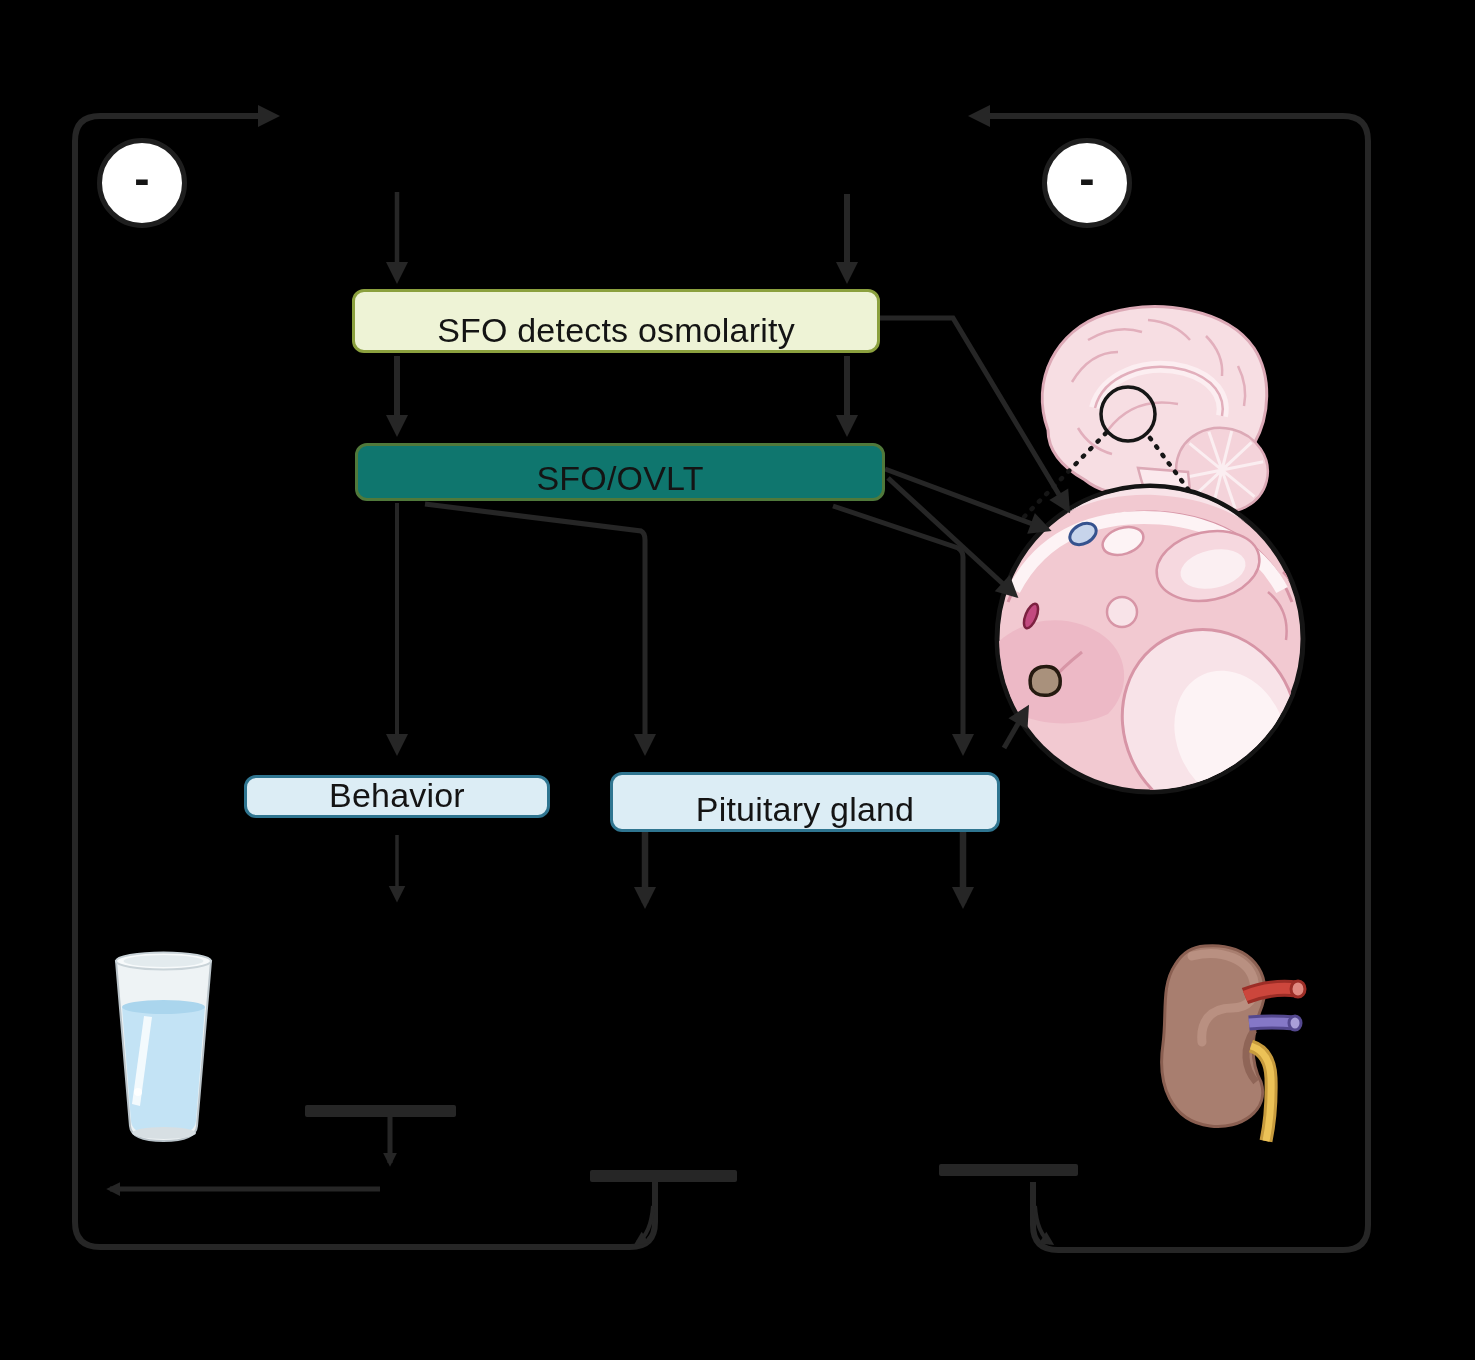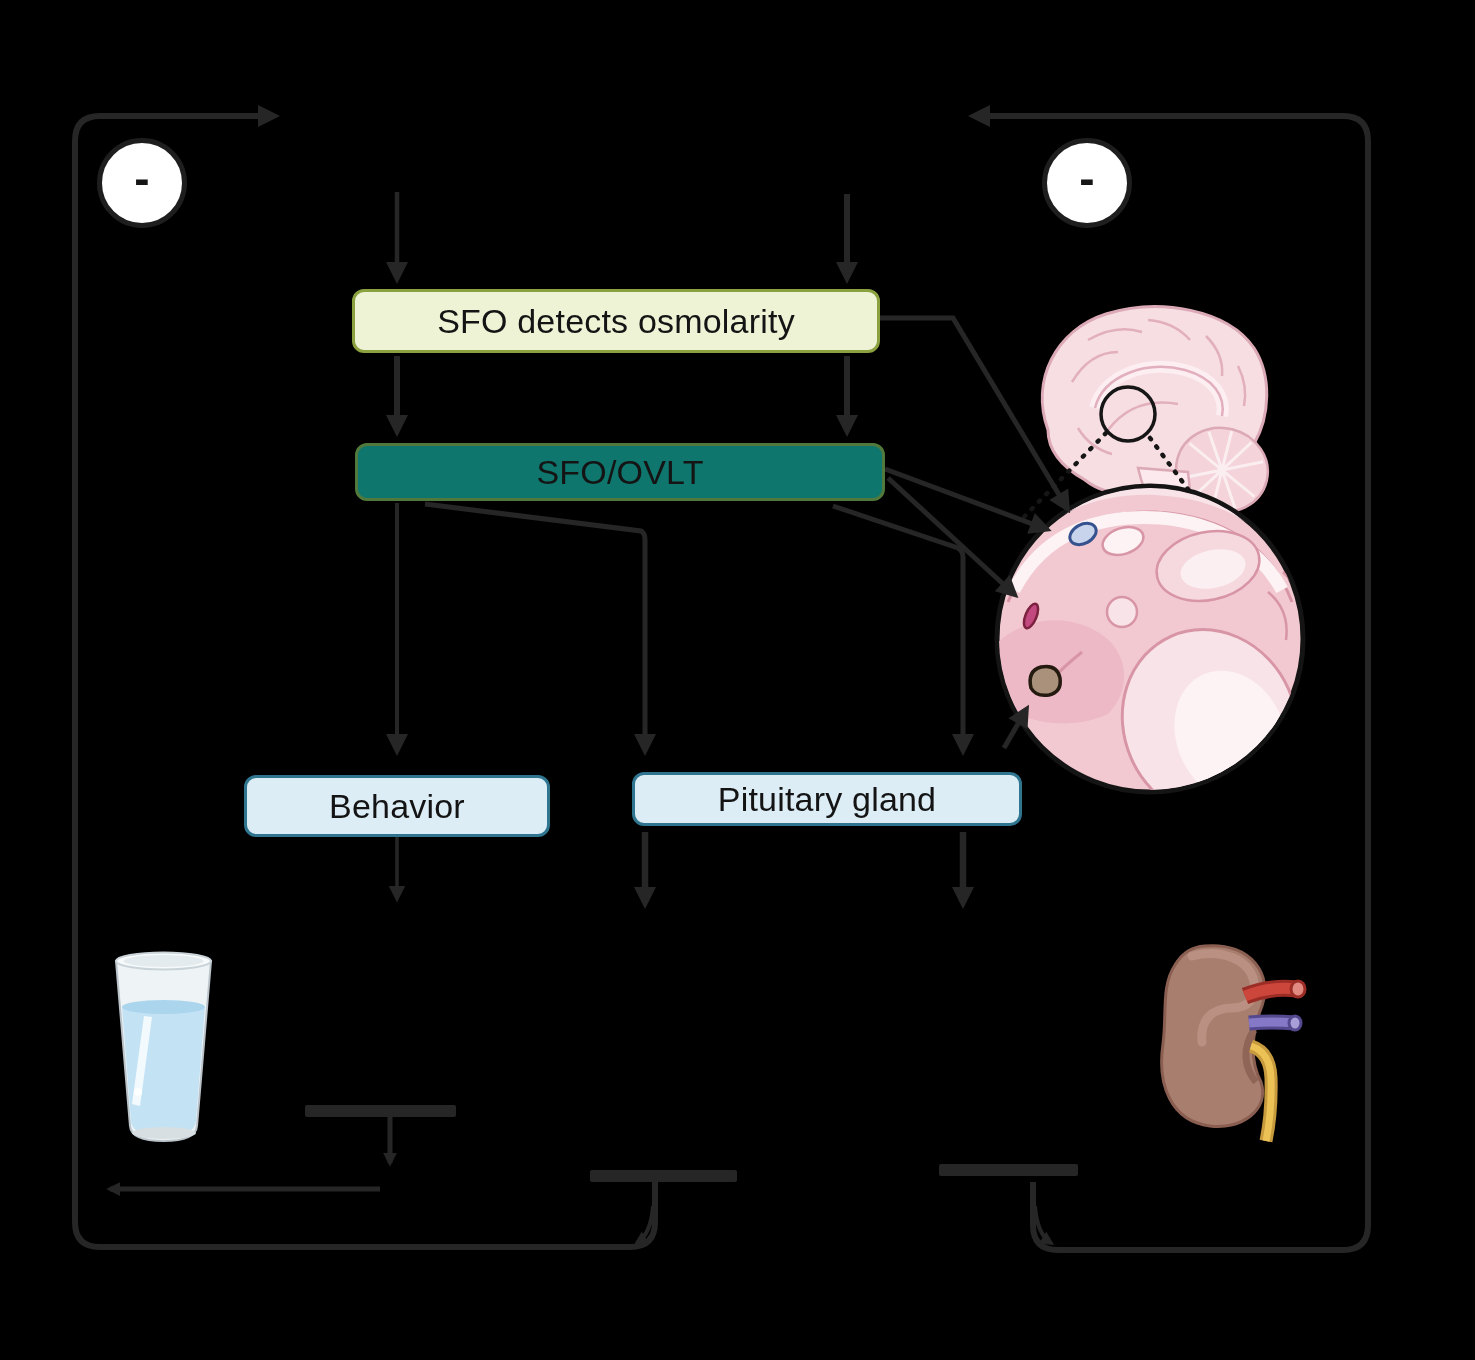--- a/index.html
+++ b/index.html
@@ -2,28 +2,28 @@
 <html><head>
 <meta charset="utf-8">
 <style>
   html,body { margin:0; padding:0; background:#000; }
   #canvas {
     position:relative; width:1475px; height:1360px; background:#000000;
     font-family:"Liberation Sans", sans-serif; overflow:hidden;
   }
   #diagram-svg { position:absolute; left:0; top:0; }
   .box {
-    position:absolute; display:flex; align-items:center; justify-content:center;
+    position:absolute; display:flex; align-items:flex-end; justify-content:center;
     border-radius:12px; border:3px solid; box-sizing:border-box;
     font-size:34px; color:#141414; letter-spacing:0.2px;
   }
   #box-sfo-detects { left:352px; top:289px; width:528px; height:64px; background:#eef3d6; border-color:#8ba03e; }
   #box-sfo-ovlt   { left:355px; top:443px; width:530px; height:58px; background:#0f766e; border-color:#50793b; }
-  #box-behavior   { left:244px; top:775px; width:306px; height:62px; background:#dcedf5; border-color:#2f7590; }
-  #box-pituitary  { left:610px; top:772px; width:390px; height:54px; background:#dcedf5; border-color:#2f7590;margin-left:22px; }
+  #box-behavior   { left:244px; top:775px; width:306px; height:43px; background:#dcedf5; border-color:#2f7590; }
+  #box-pituitary  { left:610px; top:772px; width:390px; height:60px; background:#dcedf5; border-color:#2f7590; }
   .sign-circle {
     position:absolute; width:90px; height:90px; border-radius:50%;
     background:#ffffff; border:5px solid #1e1e1e; box-sizing:border-box;
     display:flex; align-items:center; justify-content:center;
     font-size:46px; font-weight:bold; color:#151515; padding-bottom:10px;
   }
   #sign-left  { left:97px;  top:138px; }
   #sign-right { left:1042px; top:138px; }
 </style>
 </head>

